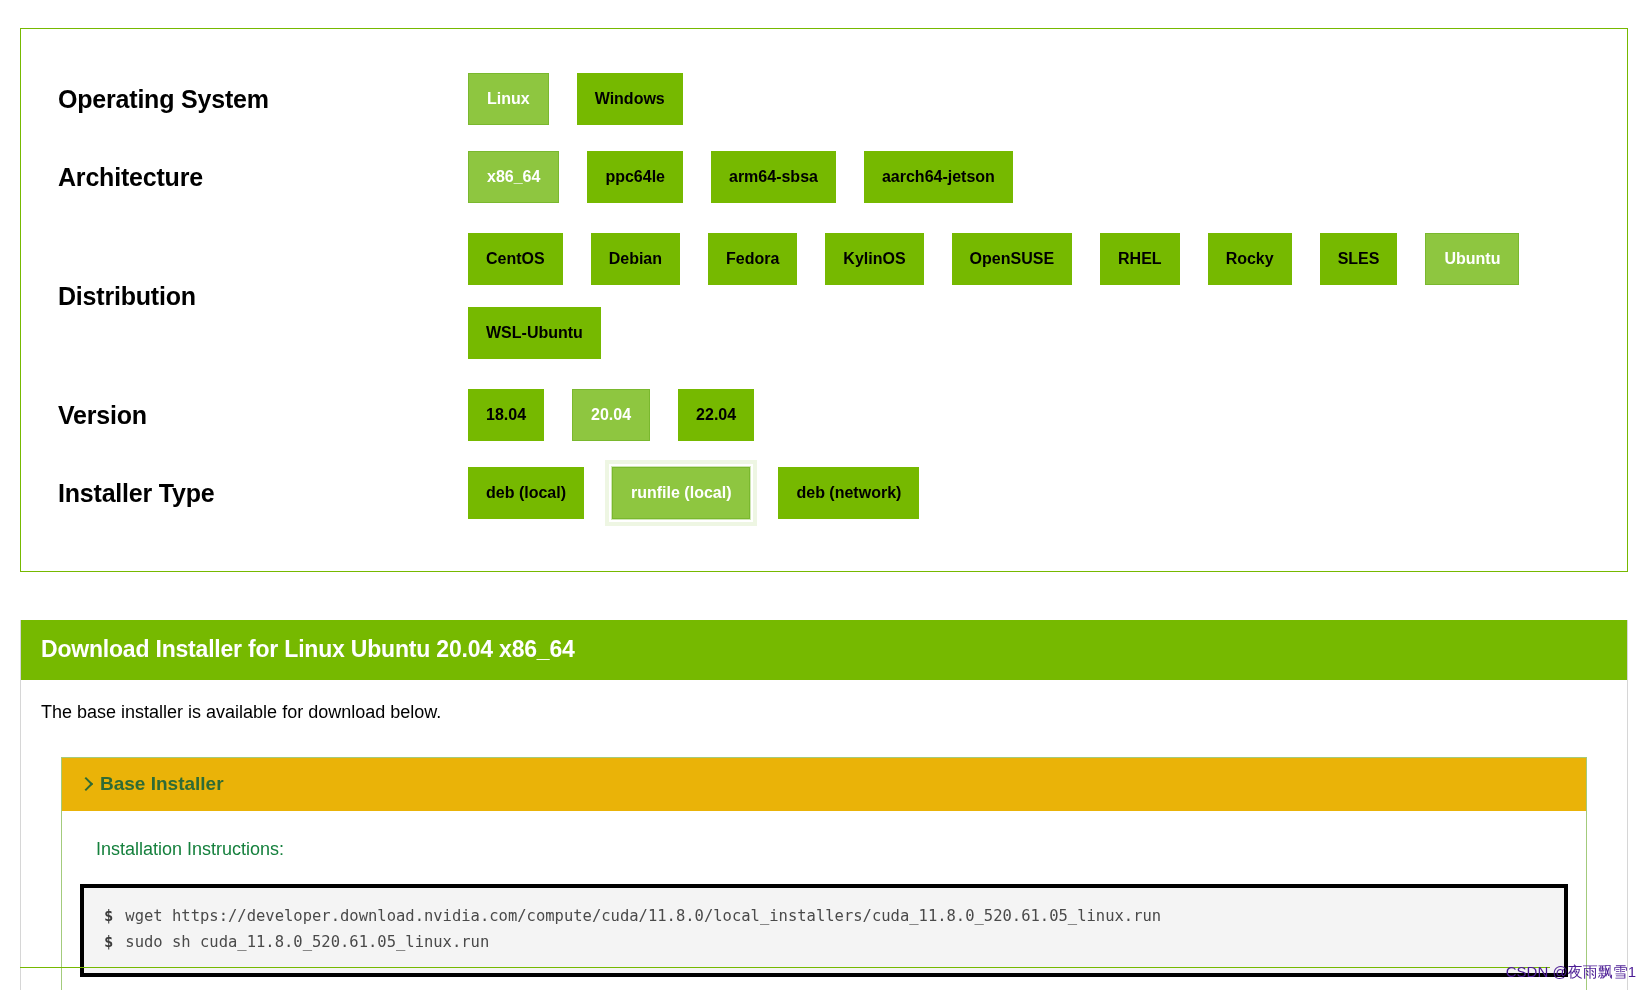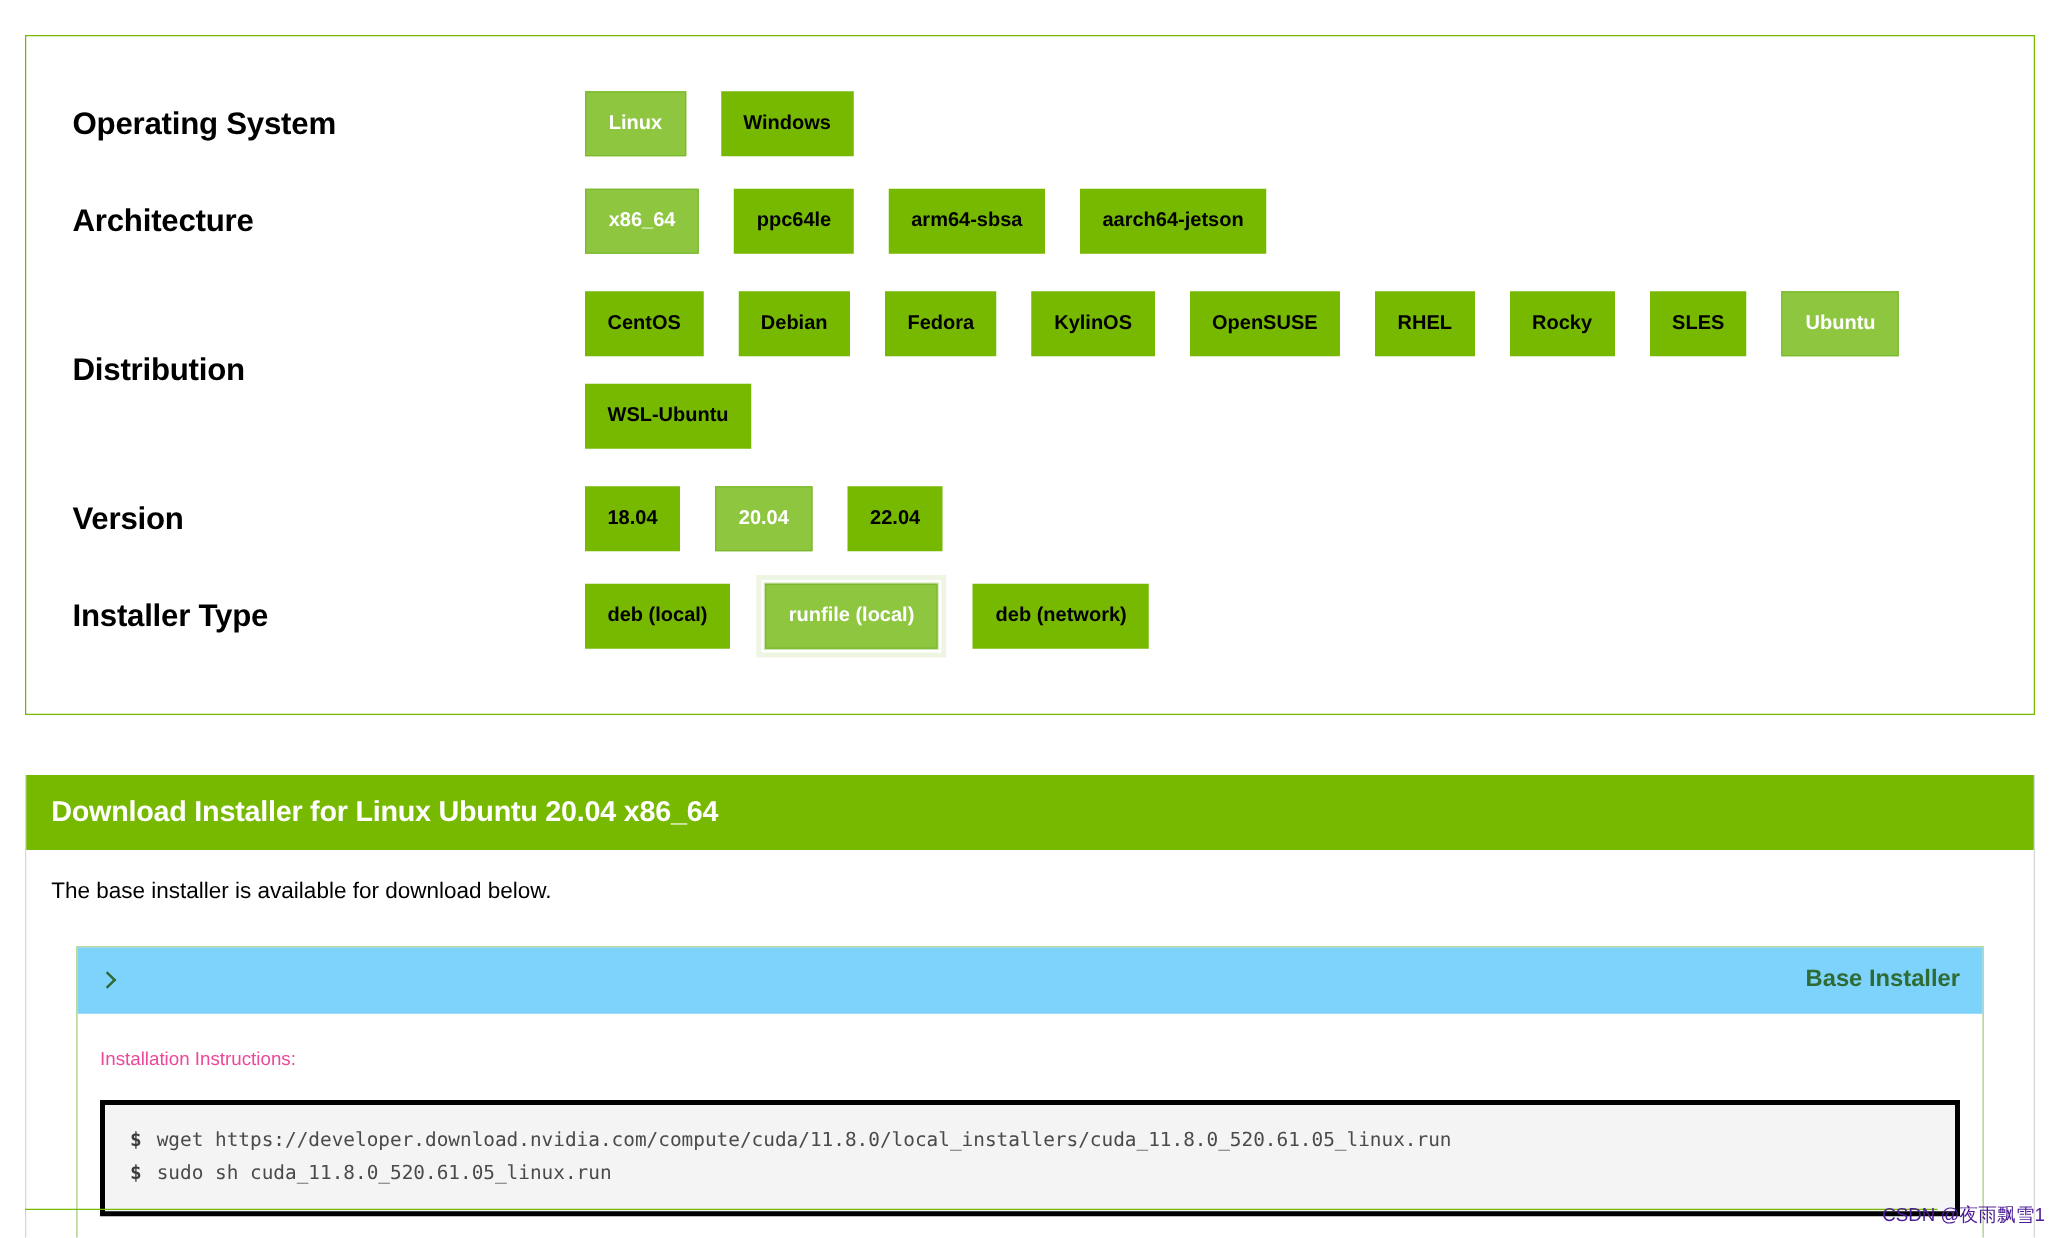--- a/index.html
+++ b/index.html
@@ -120,27 +120,26 @@
     margin: 0 0 34px 0;
   }
 
   .installer-box {
     border: 1px solid #a3cb7c;
     background: #ffffff;
     margin: 0 20px 0 20px;
   }
 
   .installer-head {
-    background: #7dd3fc;
+    background: #eab308;
     padding: 15px 18px 16px 18px;
     display: flex;
     align-items: center;
     gap: 8px;
     cursor: pointer;
-    justify-content: space-between;
   }
 
   .chev {
     display: inline-block;
     width: 12px;
     height: 12px;
     position: relative;
   }
   .chev::before {
     content: "";
@@ -154,23 +153,23 @@
 
   .installer-title {
     font-size: 19px;
     font-weight: bold;
     color: #2f6b35;
   }
 
   .installer-body { padding: 28px 18px 26px 18px; }
 
   .instr-label {
-    font-size: 15px;
-    color: #ec4899;
-    margin: 0 0 24px 0;
+    font-size: 18px;
+    color: #15803d;
+    margin: 0 0 24px 16px;
   }
 
   .code-block {
     background: #f4f4f4;
     border: 4px solid #000000;
     padding: 16px 20px 18px 20px;
     font-family: "DejaVu Sans Mono", monospace;
     font-size: 15.5px;
     line-height: 1.65;
     color: #4a4a4a;

